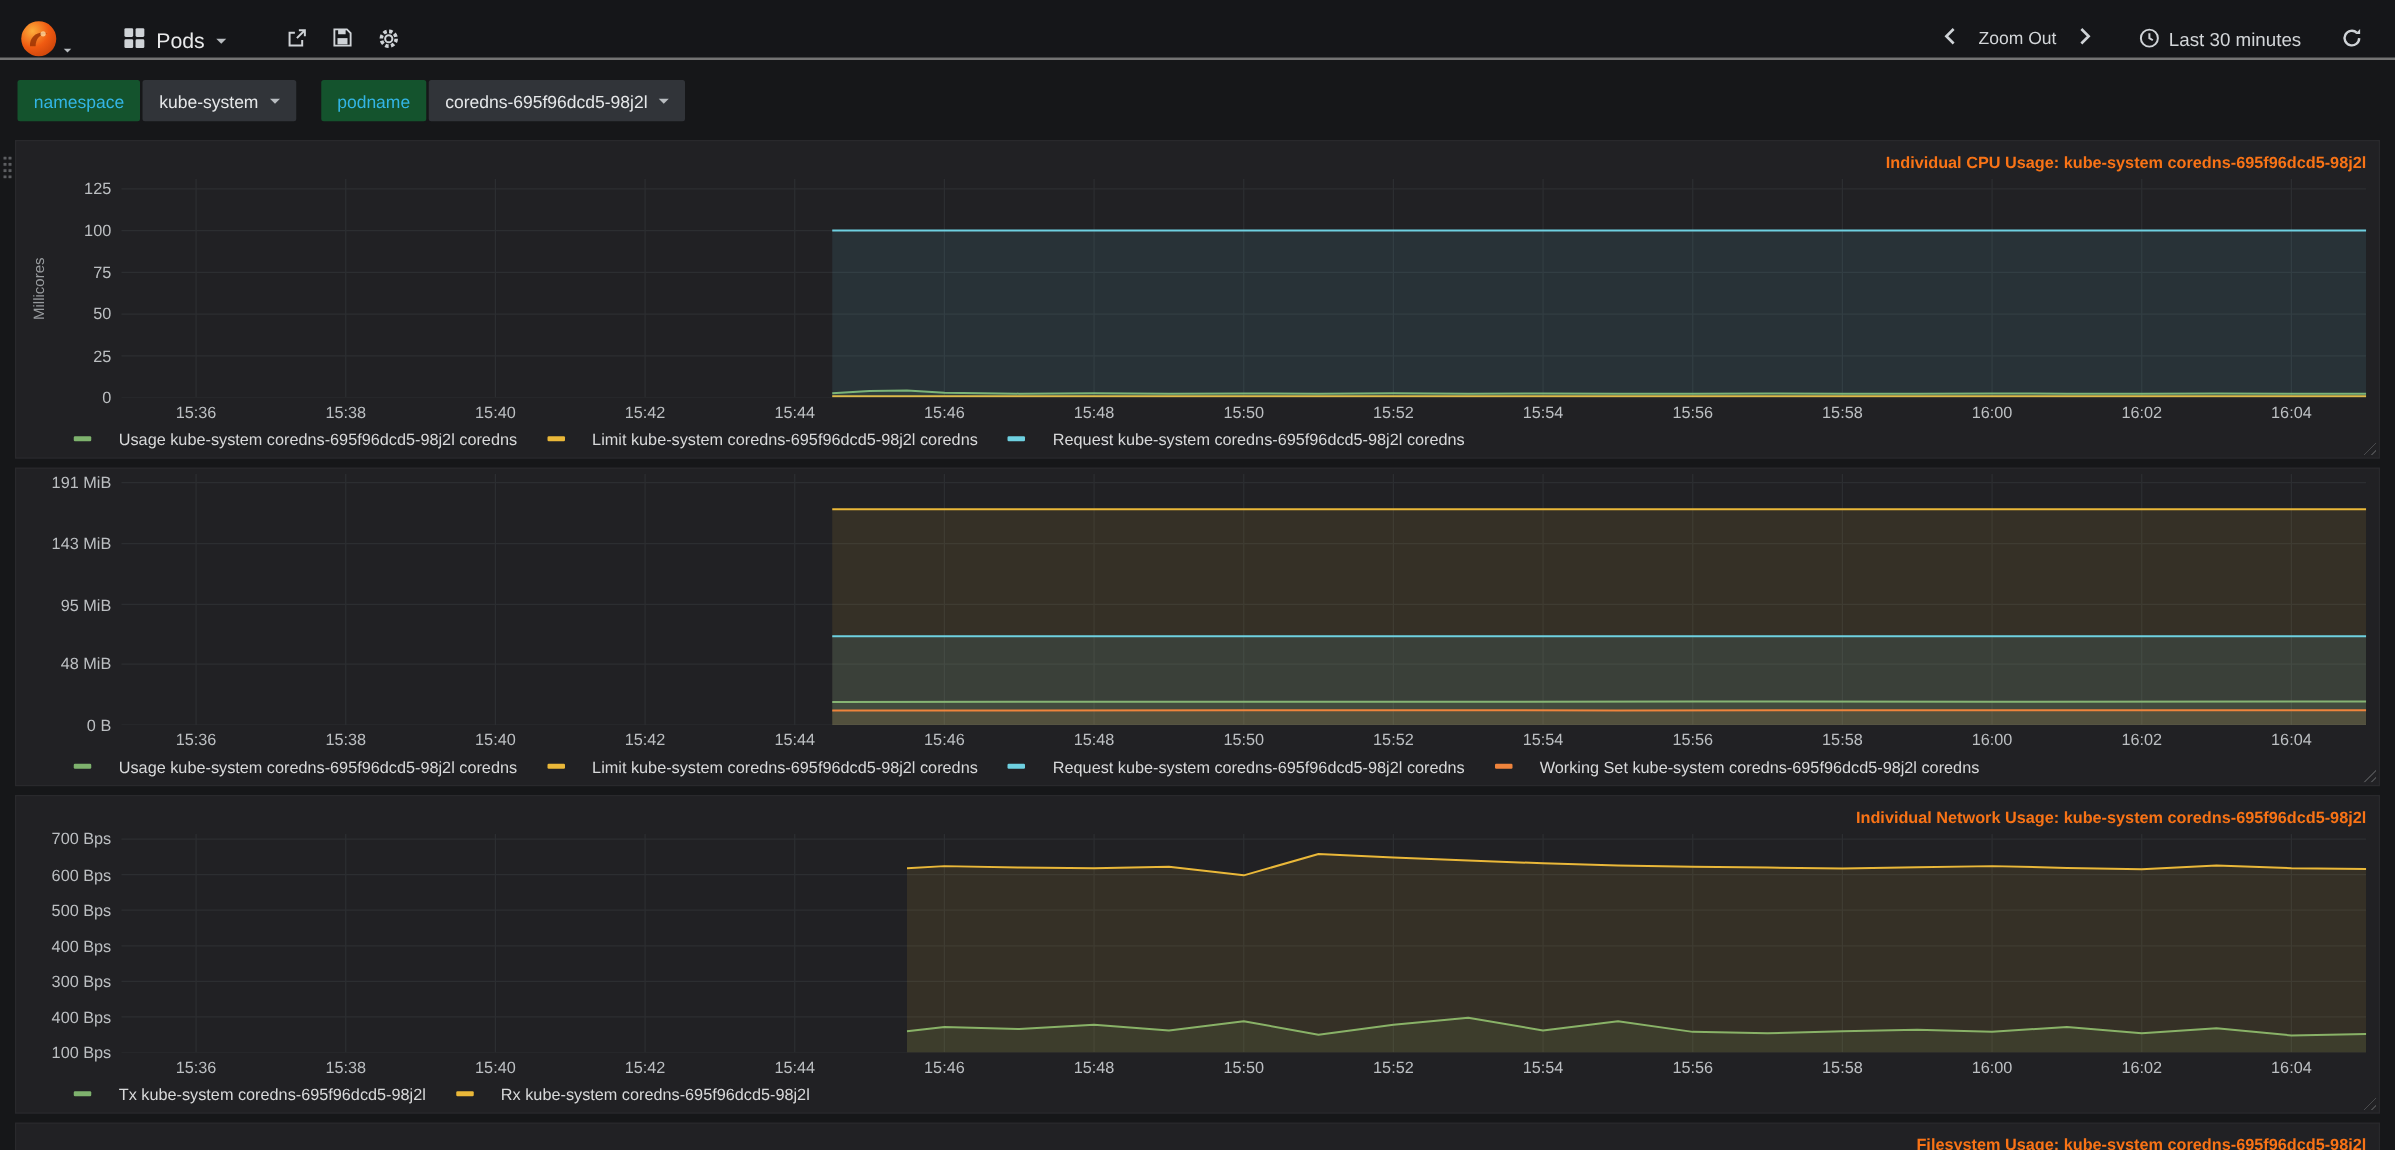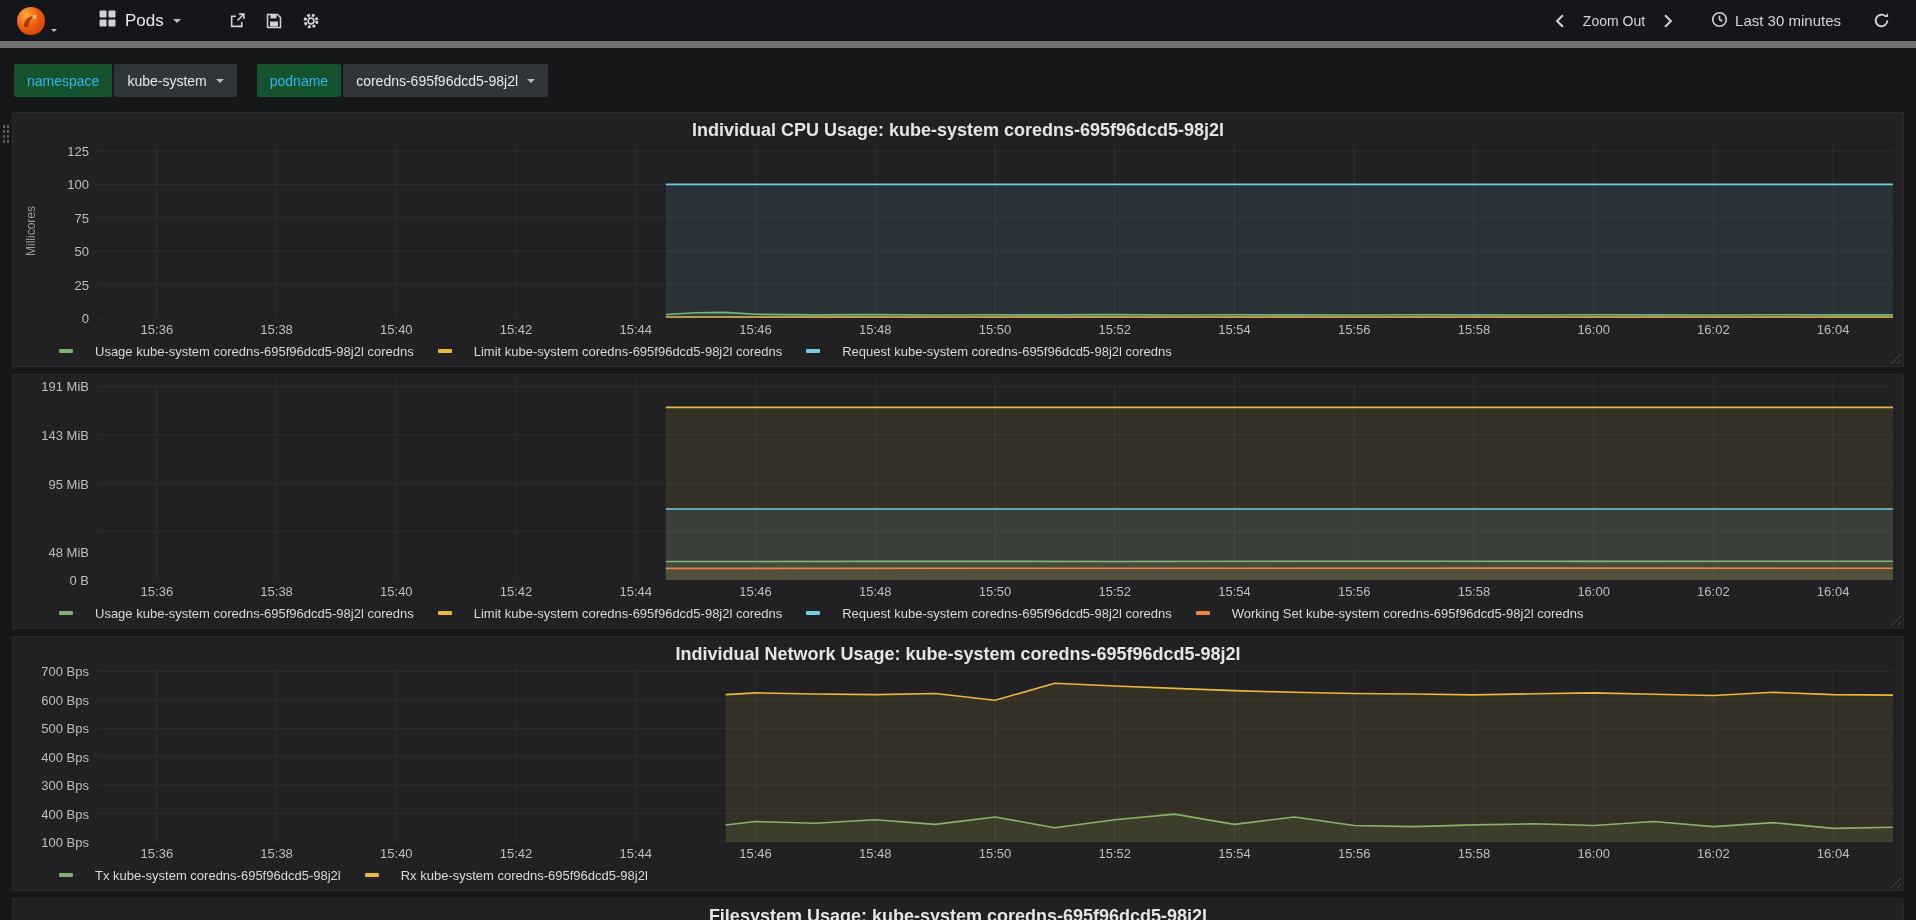--- a/index.html
+++ b/index.html
@@ -1,21 +1,21 @@
 <!DOCTYPE html>
 <html><head>
 <meta charset="utf-8">
 <style>
   *{box-sizing:border-box;margin:0;padding:0}
   html,body{width:1916px;height:920px;overflow:hidden}
   body{background:#161719;color:#d8d9da;font-family:"Liberation Sans",sans-serif;font-size:14px}
   button{background:none;border:none;color:inherit;font-family:inherit;cursor:pointer}
 
   
-  .navbar{height:48px;display:flex;align-items:center;padding:5px 16px;background:#151619;border-bottom:7px solid #737373}
+  .navbar{height:48px;display:flex;align-items:flex-start;padding:16px 16px;background:#151619;border-bottom:2px solid #737373}
   .logo-btn{display:flex;align-items:center;gap:5px;margin-right:34px}
   .logo-circle{width:30px;height:30px;display:block}
   .caret{display:inline-block;width:0;height:0;border-left:4px solid transparent;border-right:4px solid transparent;border-top:4px solid #b9bdc1;vertical-align:middle}
   .caret-sm{border-left-width:3px;border-right-width:3px;border-top-width:3px;align-self:flex-end;margin-bottom:4px}
   .dash-btn{display:flex;align-items:center;gap:9px;font-size:17px;color:#e8e9ea;margin-right:30px;padding:6px 8px}
   .icon-btn{padding:6px 10px;display:flex;align-items:center}
   .nav-spacer{flex:1}
   .nav-text-btn{font-size:14px;color:#d3d6d9;padding:6px 8px}
   .time-btn{display:flex;align-items:center;gap:7px;font-size:15px;margin-left:20px;margin-right:14px}
 
@@ -25,21 +25,21 @@
   .tvar-label{display:flex;align-items:center;background:#14532d;color:#33b5e5;font-size:14px;padding:0 13px;height:33px;border-radius:2px}
   .tvar-value{display:flex;align-items:center;background:#313439;color:#e6e8ea;font-size:14px;padding:0 13px;height:33px;border-radius:2px}
   .tvar-value .caret{margin-left:9px}
 
   
   .dashboard{padding:0 12px;position:relative}
   .drag-dots{position:absolute;left:2px;top:12px;width:8px;height:19px;cursor:move;
     background-image:radial-gradient(circle,#5c5e61 1.1px,transparent 1.5px);background-size:4px 5px}
   .panel{position:relative;height:255px;margin-bottom:7px;background:#212124;border:1px solid rgba(255,255,255,.04);
     padding:4px 10px 2px;display:flex;flex-direction:column}
-  .panel-title{height:26px;line-height:26px;text-align:center;font-size:18px;font-weight:bold;color:#e5e5e5;cursor:pointer}
+  .panel-title{height:26px;line-height:26px;text-align:right;font-size:13px;font-weight:bold;color:#f97316;cursor:pointer}
   .panel-body{flex:1;display:flex;min-height:0}
   .ylabel{width:16px;display:flex;align-items:center;justify-content:center;margin-bottom:20px}
   .ylabel span{transform:rotate(-90deg);white-space:nowrap;font-size:12px;color:#989b9e}
   .gutter{width:58px;position:relative;margin-bottom:20px}
   .ytick{position:absolute;right:8px;transform:translateY(-50%);font-size:13px;color:#bcbfc2;white-space:nowrap}
   .plot{flex:1;position:relative;padding-bottom:20px}
   .plot svg{display:block;width:100%;height:100%;cursor:crosshair}
   .gridline{stroke:#2c2e31;stroke-width:1}
   .xticks{position:absolute;left:0;right:0;bottom:0;height:20px}
   .xtick{position:absolute;top:4px;transform:translateX(-50%);font-size:13px;color:#bcbfc2;white-space:nowrap}
@@ -238,21 +238,21 @@
     <div class="resize-handle"></div>
   </section>
 
   <section class="panel">
     <div class="panel-body">
       <div class="ylabel">
           <span></span>
         </div>
       <div class="gutter yticks">
           <div class="ytick" style="top: 100%;">0 B</div>
-          <div class="ytick" style="top: 75.7576%; margin-top: 21px;">48 MiB</div>
+          <div class="ytick" style="top: 75.7576%;">48 MiB</div>
           <div class="ytick" style="top: 52.0202%;">95 MiB</div>
           <div class="ytick" style="top: 27.7778%;">143 MiB</div>
           <div class="ytick" style="top: 3.53535%;">191 MiB</div>
         </div>
       <div class="plot">
         <svg class="plot-svg" viewBox="0 0 1000 100" preserveAspectRatio="none">
             <line x1="0" y1="100" x2="1000" y2="100" class="gridline" vector-effect="non-scaling-stroke"></line>
             <line x1="0" y1="75.75757575757575" x2="1000" y2="75.75757575757575" class="gridline" vector-effect="non-scaling-stroke"></line>
             <line x1="0" y1="52.02020202020202" x2="1000" y2="52.02020202020202" class="gridline" vector-effect="non-scaling-stroke"></line>
             <line x1="0" y1="27.77777777777778" x2="1000" y2="27.77777777777778" class="gridline" vector-effect="non-scaling-stroke"></line>

